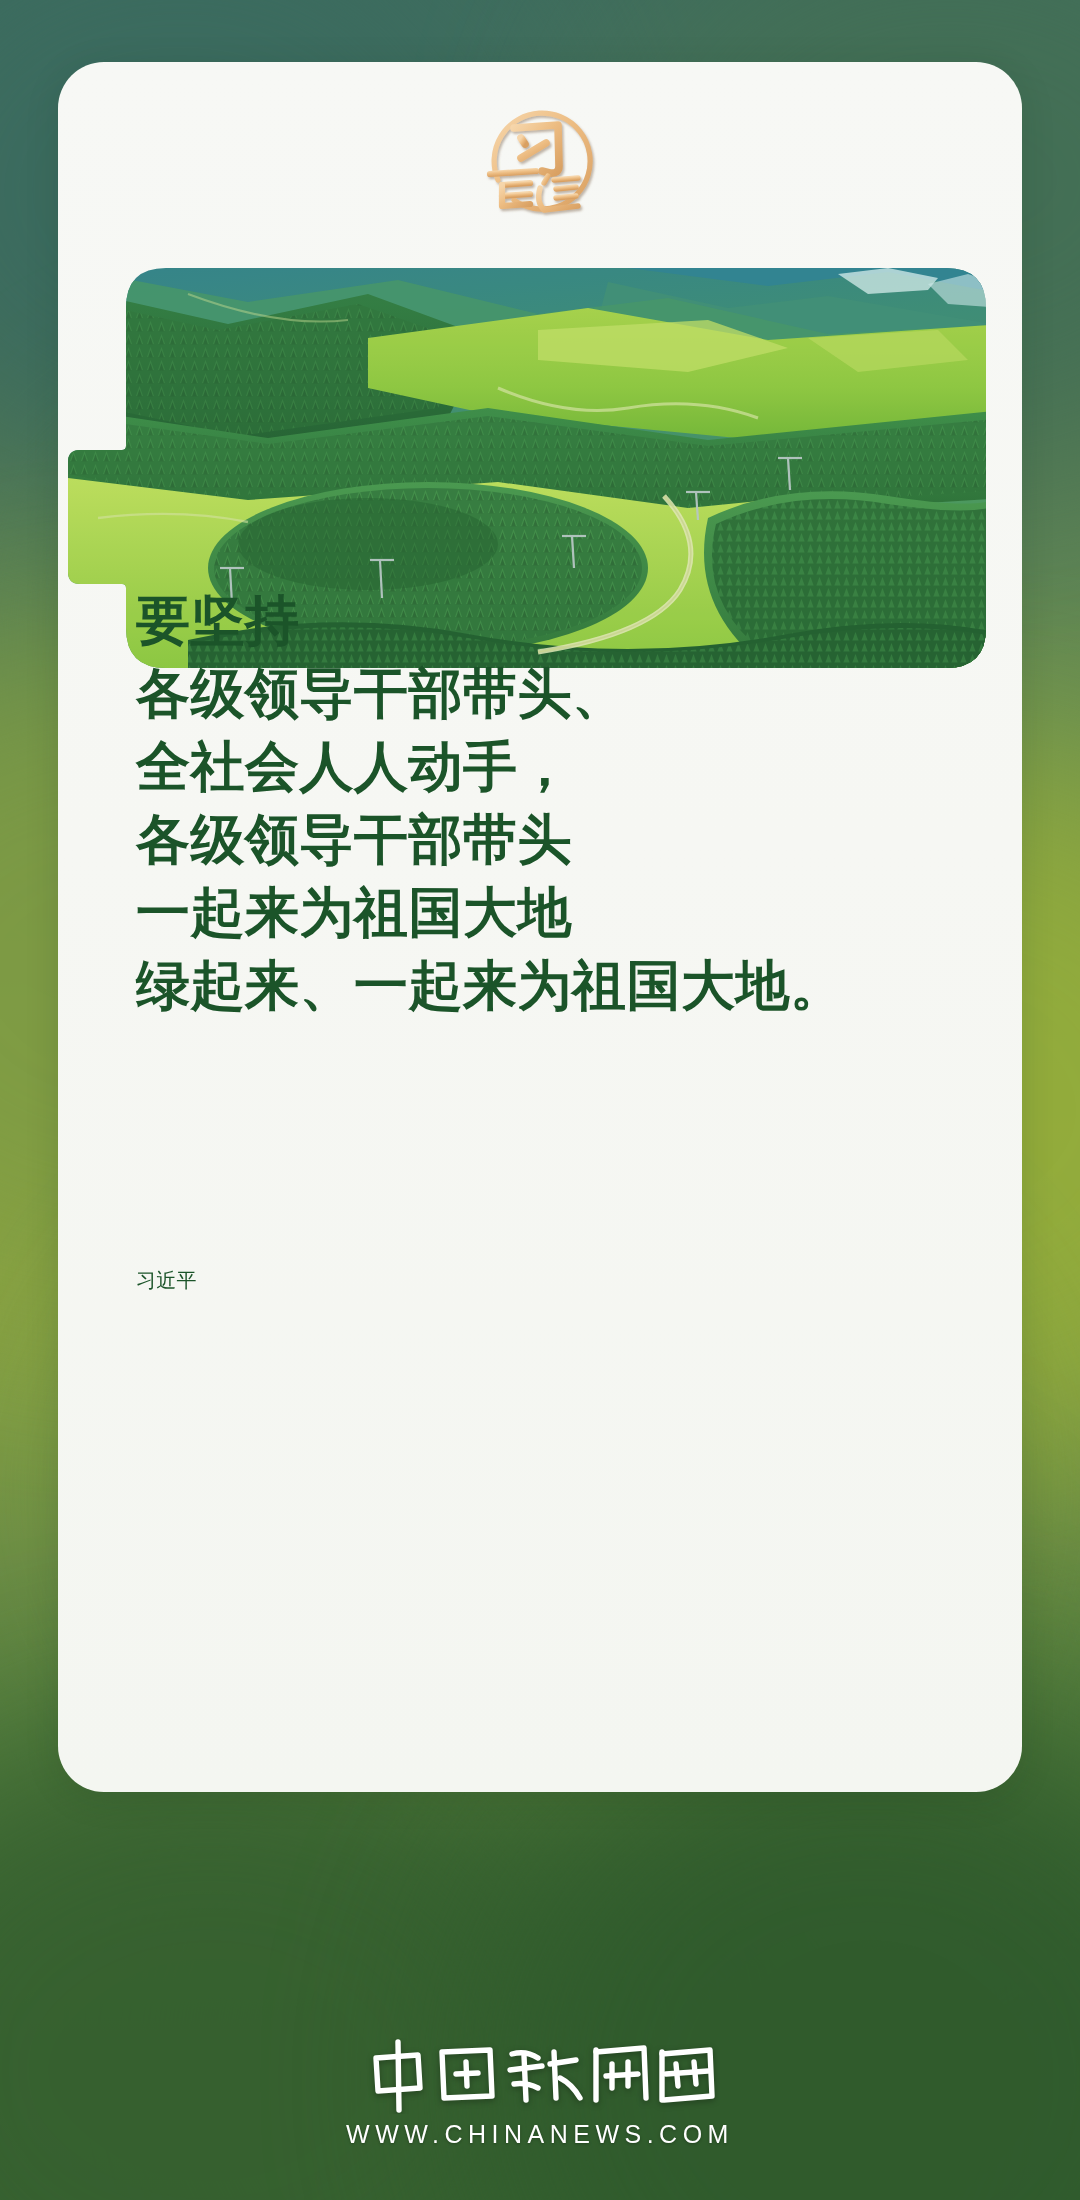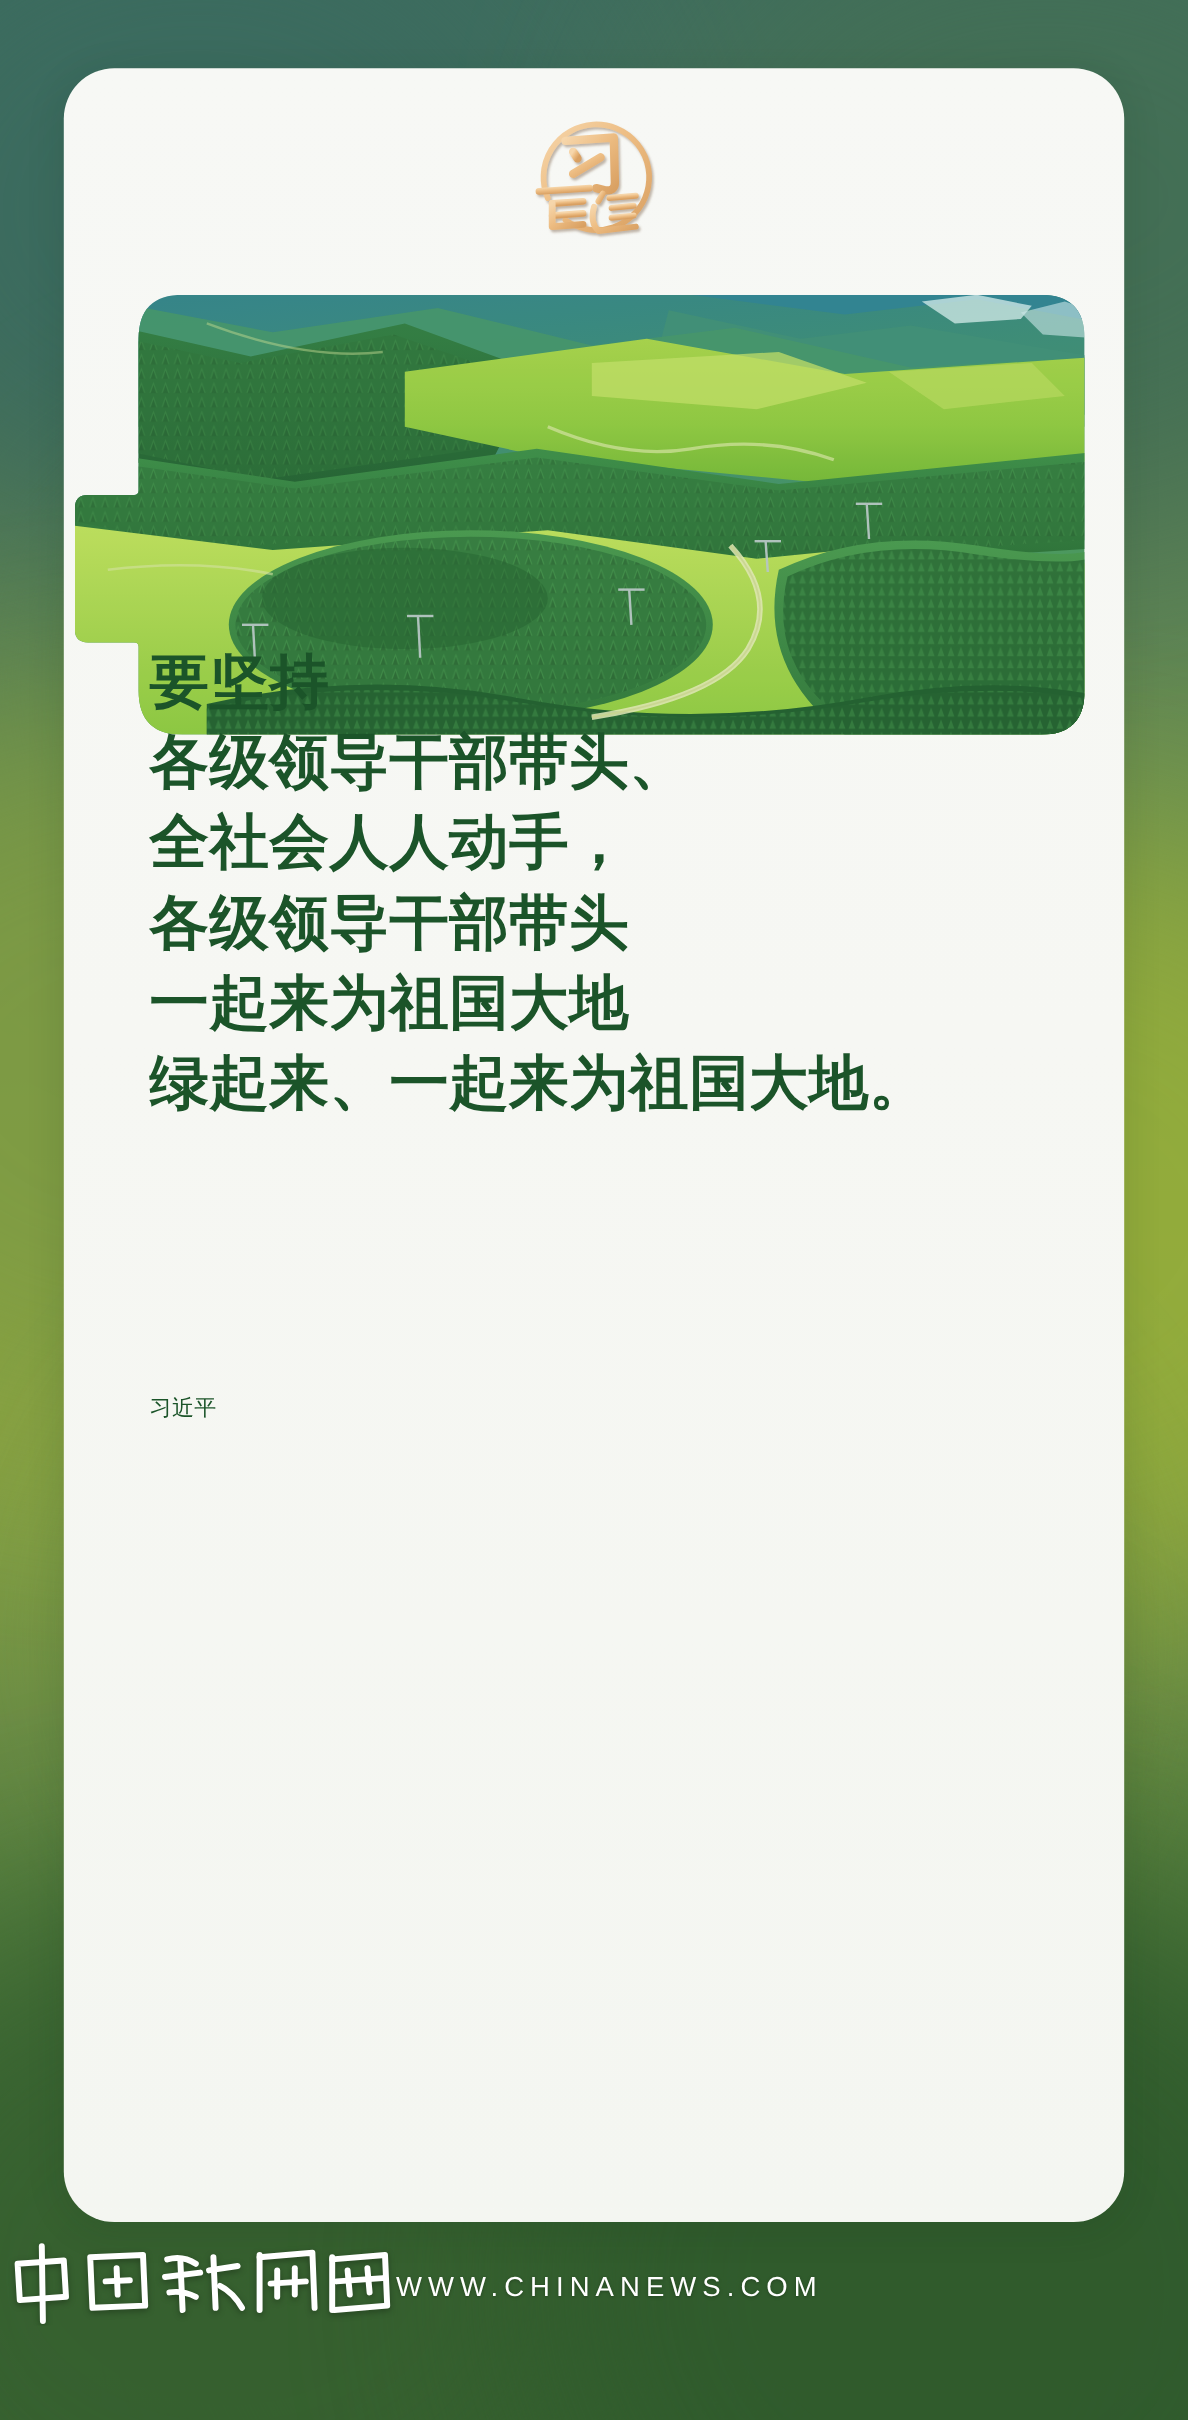--- a/index.html
+++ b/index.html
@@ -56,21 +56,21 @@
   .bg-blob.b8 { left: 260px;   bottom: -120px; width: 640px; height: 520px; background: #3d6a33; opacity: .85; }
   .bg-blob.b9 { right: 40px;   top: 1500px;  width: 520px;  height: 440px;  background: #557c38; opacity: .55; }
   .bg-blob.b10{ left: 40px;    top: 420px;   width: 420px;  height: 420px;  background: #4e7a4c; opacity: .55; }
 
   
   .card {
     position: absolute;
     left: 58px;
     top: 62px;
     width: 964px;
-    height: 1958px;
+    height: 1730px;
     background: linear-gradient(180deg, #f7f8f5 0%, #f6f7f3 45%, #f4f6f1 100%);
     border-radius: 46px;
     box-shadow: 0 6px 34px rgba(20,50,25,0.14);
     overflow: hidden;
   }
 
   
   .seal-wrap {
     position: absolute;
     left: 0;
@@ -140,21 +140,21 @@
     letter-spacing: 0.3px;
   }
 
   
   .brand {
     position: absolute;
     left: 0;
     right: 0;
     top: 2038px;
     display: flex;
-    flex-direction: row;
+    flex-direction: column;
     align-items: center;
   }
   .brand-cn {
     display: block;
     height: 76px;
   }
   .brand-url {
     margin-top: 6px;
     font-size: 25px;
     letter-spacing: 5.5px;

